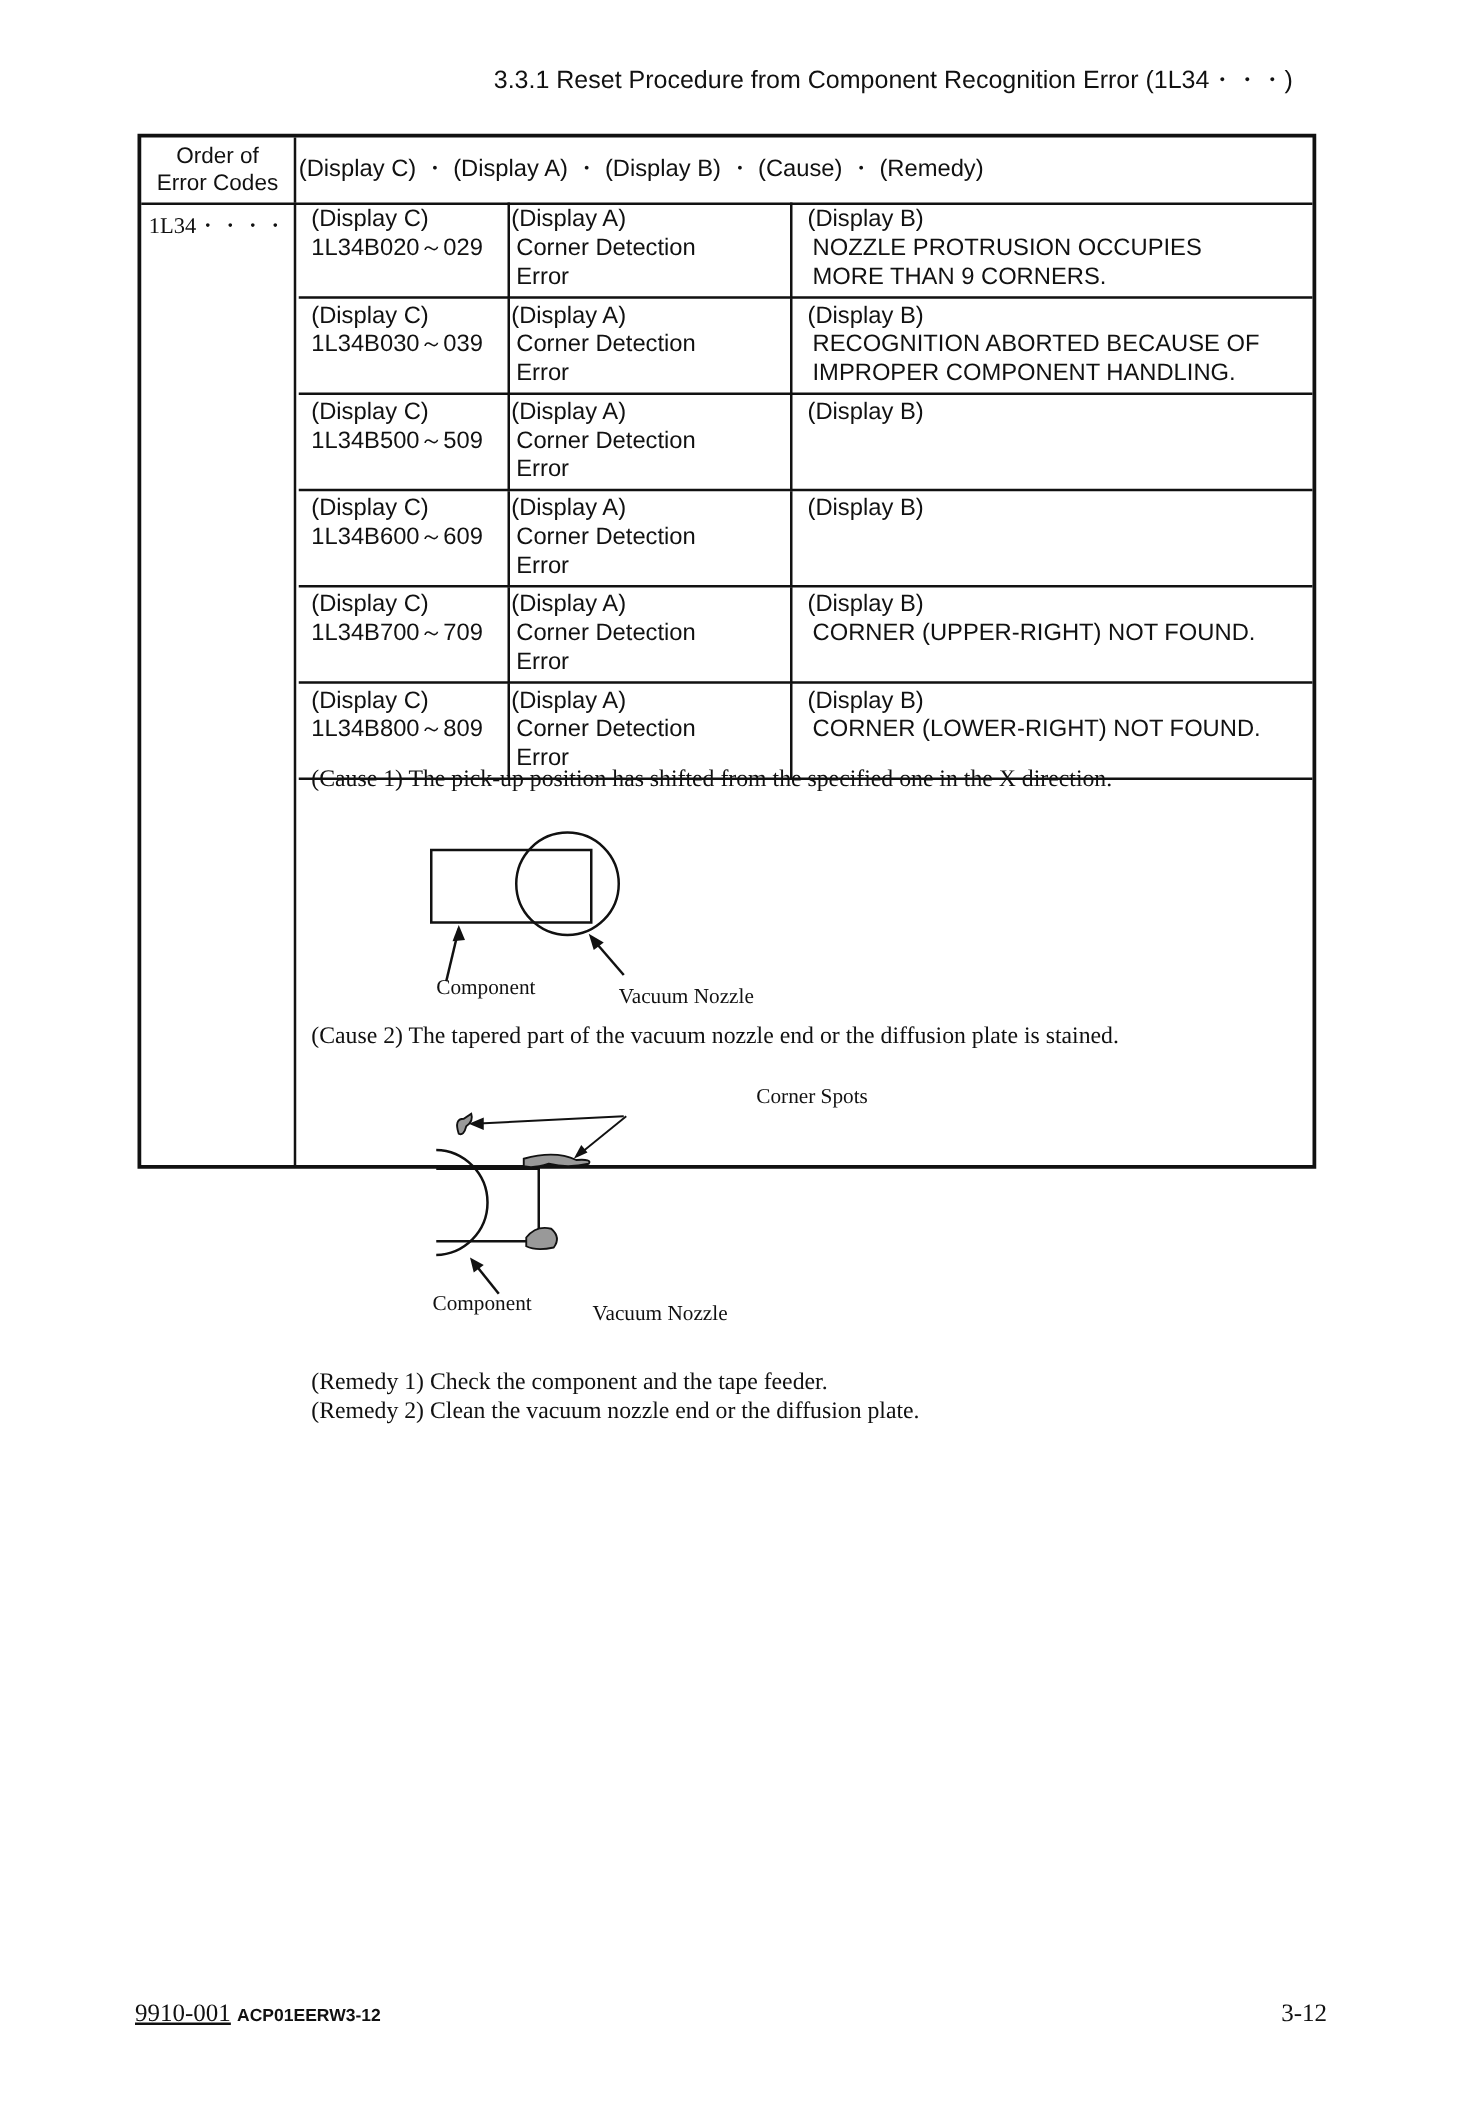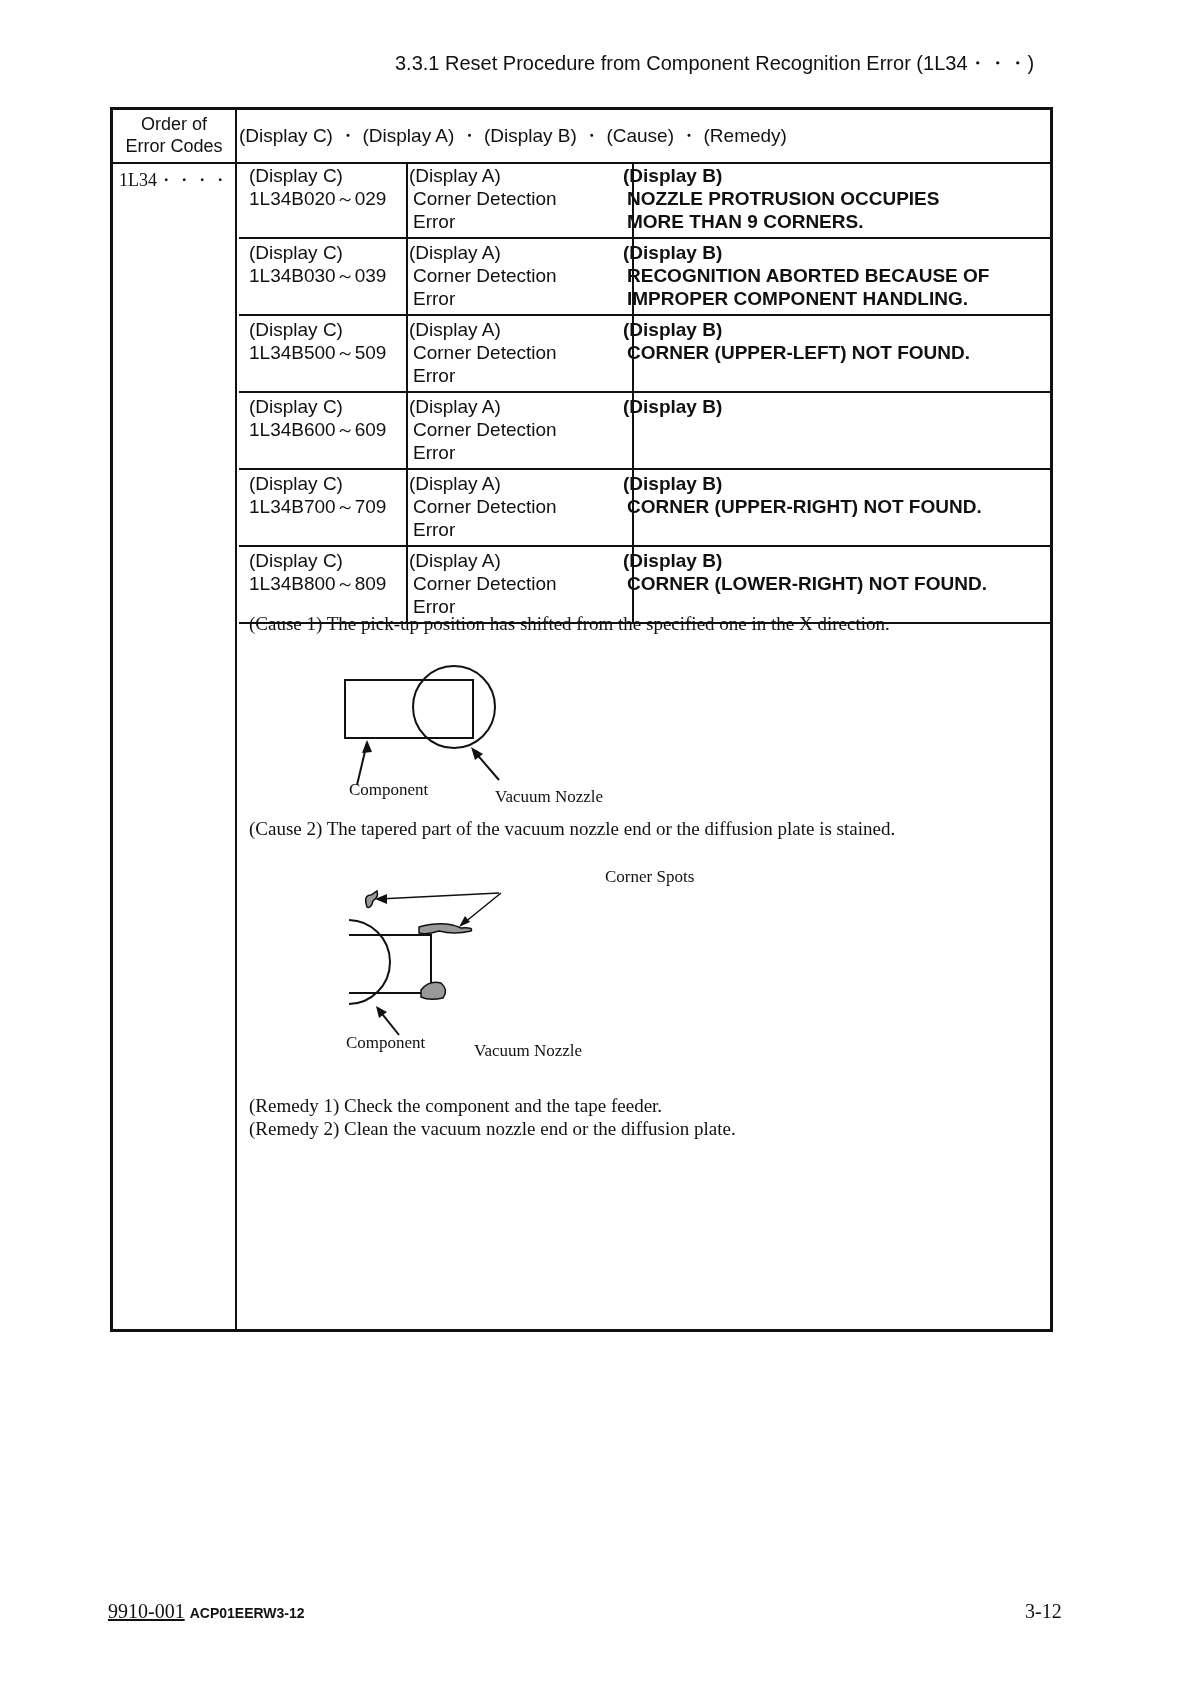--- a/index.html
+++ b/index.html
@@ -1,27 +1,27 @@
 <!DOCTYPE html>
 <html><head>
 <meta charset="utf-8">
 <style>
   html, body { margin:0; padding:0; background:#fff; }
   body { width:1187px; height:1684px; position:relative; font-family:"Liberation Sans", sans-serif; color:#111; }
   .title { position:absolute; left:395px; top:50px; font-size:20px; }
-  .tbl { position:absolute; left:110px; top:107px; width:943px; height:1225px; border:3px solid #111; box-sizing:border-box; }
+  .tbl { position:absolute; left:110px; top:107px; width:943px; height:828px; border:3px solid #111; box-sizing:border-box; }
   .hdr { position:absolute; left:0; top:0; width:100%; height:52px; border-bottom:2px solid #111; }
   .hdr-left { position:absolute; left:0; top:0; width:124px; height:52px; border-right:2px solid #111; text-align:center; font-size:18px; line-height:22px; padding-top:3px; box-sizing:border-box; }
   .hdr-right { position:absolute; left:126px; right:0; top:0; height:52px; font-size:19px; line-height:52px; }
   .leftcol { position:absolute; left:0; top:52px; width:124px; bottom:0; border-right:2px solid #111; text-align:center; font-family:"Liberation Serif", serif; font-size:18px; padding-top:6px; box-sizing:border-box; }
   .rows { position:absolute; left:126px; right:0; top:52px; }
   .row { position:relative; height:75px; border-bottom:2px solid #111; font-size:19px; line-height:23px; }
   .c1 { position:absolute; left:10px; top:2px; }
   .c2 { position:absolute; left:170px; top:2px; }
-  .c3 { position:absolute; left:384px; top:2px;font-weight:bold; }
+  .c3 { position:absolute; left:407px; top:2px; }
   .v1 { position:absolute; left:167px; top:0; bottom:-2px; border-left:2px solid #111; }
   .v2 { position:absolute; left:393px; top:0; bottom:-2px; border-left:2px solid #111; }
   .ind { padding-left:4px; }
   .body { position:absolute; left:136px; right:10px; top:505px; font-family:"Liberation Serif", serif; font-size:19px; }
   .abs { position:absolute; }
   .footer-l { position:absolute; left:108px; top:1600px; font-family:"Liberation Serif", serif; font-size:20px; }
   .footer-l .u { text-decoration:underline; }
   .footer-l .s { font-family:"Liberation Sans", sans-serif; font-size:14px; font-weight:bold; }
   .footer-r { position:absolute; left:1025px; top:1600px; font-family:"Liberation Serif", serif; font-size:20px; }
 </style>
@@ -84,21 +84,20 @@
           <div>(Display C)</div>
           <div>1L34B500～509</div>
         </div>
       <div class="c2">
           <div>(Display A)</div>
           <div class="ind">Corner Detection</div>
           <div class="ind">Error</div>
         </div>
       <div class="c3">
           <div>(Display B)</div>
-          <div class="ind">CORNER (UPPER-LEFT) NOT FOUND.</div>
         </div>
     </div>
     <div class="row">
       <div class="v1"></div>
         <div class="v2"></div>
       <div class="c1">
           <div>(Display C)</div>
           <div>1L34B600～609</div>
         </div>
       <div class="c2">

